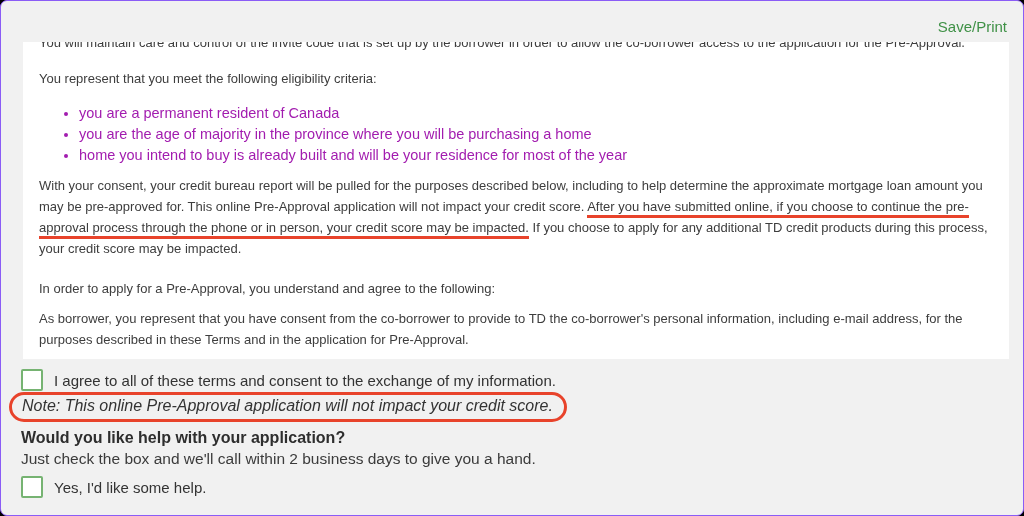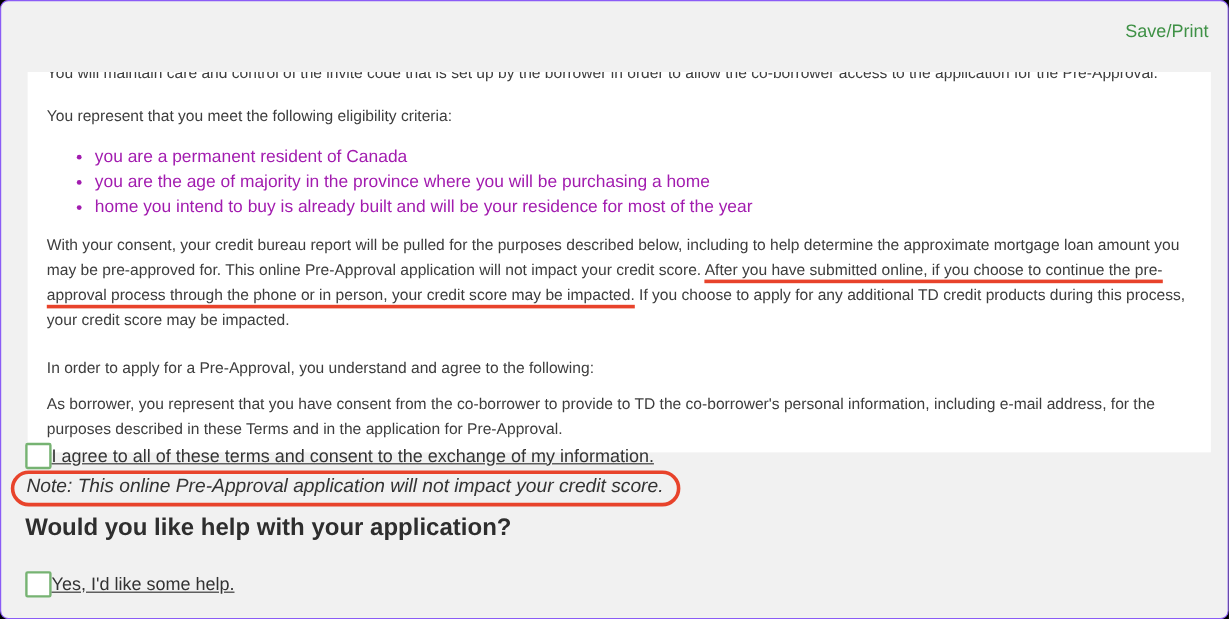--- a/index.html
+++ b/index.html
@@ -20,21 +20,21 @@
     top: 17px;
     right: 16px;
     color: #3f9146;
     font-size: 15px;
     cursor: pointer;
     text-decoration: none;
   }
   .terms-box {
     position: absolute;
     left: 22px;
-    top: 59px;
+    top: 41px;
     width: 986px;
     height: 317px;
     box-sizing: border-box;
     background: #ffffff;
     overflow: hidden;
     padding: 0 16px;
   }
   .terms-box p {
     font-size: 13px;
     line-height: 21px;
@@ -64,21 +64,21 @@
     color: #466e55;
     margin: 14px 0 0 0;
   }
   .p-gap { margin-top: 19px !important; }
   .p-gap2 { margin-top: 9px !important; }
 
   .checkbox-row {
     position: absolute;
     display: flex;
     align-items: center;
-    text-decoration: underline;
+    gap: 11px;
   }
   .agree-row { left: 20px; top: 368px; }
   .yes-row   { left: 20px; top: 475px; }
   .checkbox {
     width: 18px;
     height: 18px;
     background: #ffffff;
     border: 2px solid #76b372;
     border-radius: 2px;
     flex: 0 0 auto;
@@ -96,21 +96,21 @@
     padding: 2px 11px 4px 10px;
     font-size: 16px;
     color: #333;
     background: transparent;
     font-style: italic;
   }
   .help-heading {
     position: absolute;
     left: 20px;
     top: 428px;
-    font-size: 20px;
+    font-size: 16px;
     font-weight: 700;
     color: #2e2e2e;
   }
   .help-subtext {
     position: absolute;
     left: 20px;
     top: 449px;
     font-size: 15.5px;
     color: #3b3b3b;
   }
@@ -137,19 +137,20 @@
   </div>
 
   <div class="checkbox-row agree-row">
     <span class="checkbox"></span>
     <span class="checkbox-label">I agree to all of these terms and consent to the exchange of my information.</span>
   </div>
 
   <div class="note-callout">Note: This online Pre-Approval application will not impact your credit score.</div>
 
   <div class="help-heading">Would you like help with your application?</div>
+  <div class="help-subtext">Just check the box and we'll call within 2 business days to give you a hand.</div>
 
   <div class="checkbox-row yes-row">
     <span class="checkbox"></span>
     <span class="checkbox-label">Yes, I'd like some help.</span>
   </div>
 
 </div>
 
 </body></html>

